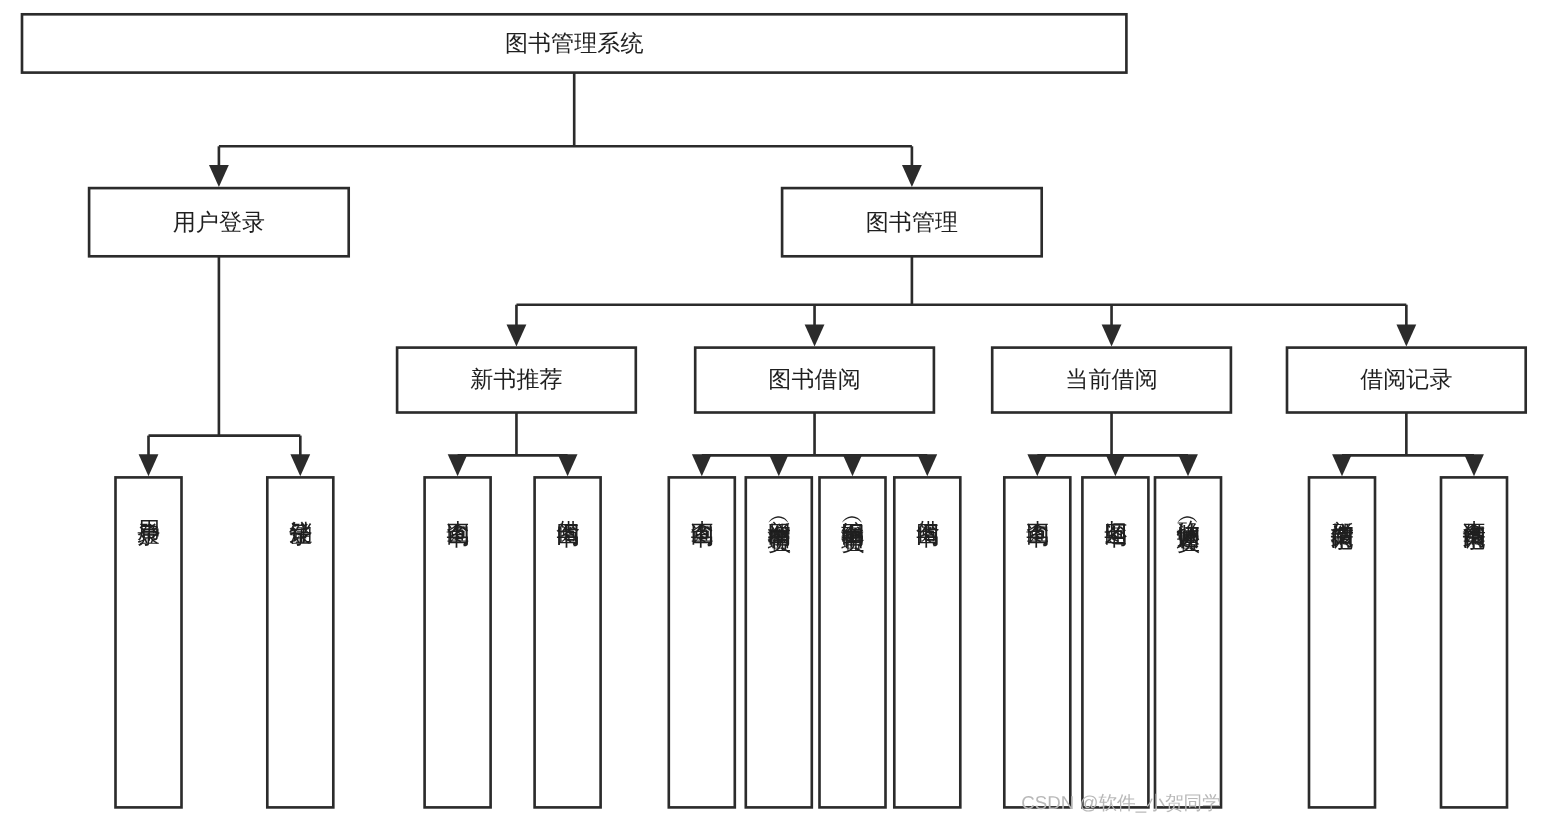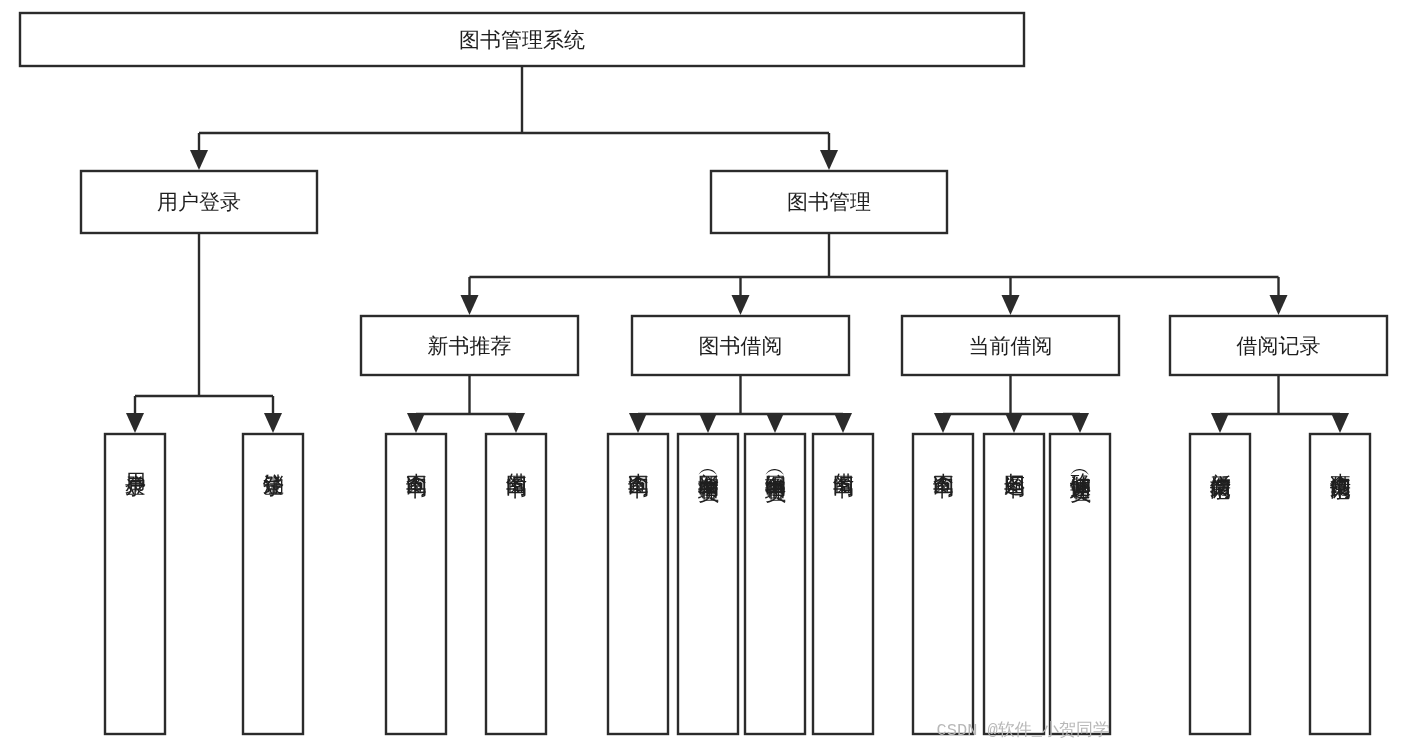--- a/index.html
+++ b/index.html
@@ -57,21 +57,21 @@
     letter-spacing: 1.5px;
     color: #1f1f1f;
     white-space: nowrap;
     transform: translate(-50%, 0);
     pointer-events: none;
   }
   .watermark {
     position: absolute;
     right: 10px;
     bottom: 6px;
-    font-family: Liberation Mono, monospace;
+    font-family: Liberation Sans, sans-serif;
     font-size: 17px;
     color: #b8b8b8;
     white-space: nowrap;
   }
 </style>
 </head>
 <body>
 
 <div id="diagram-root">
   <svg class="diagram-canvas" viewBox="0 0 1405 747">

